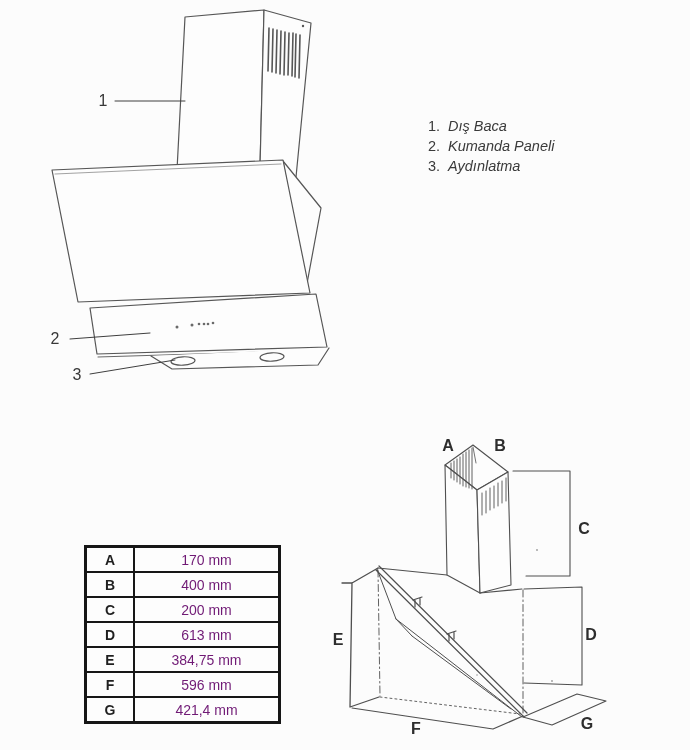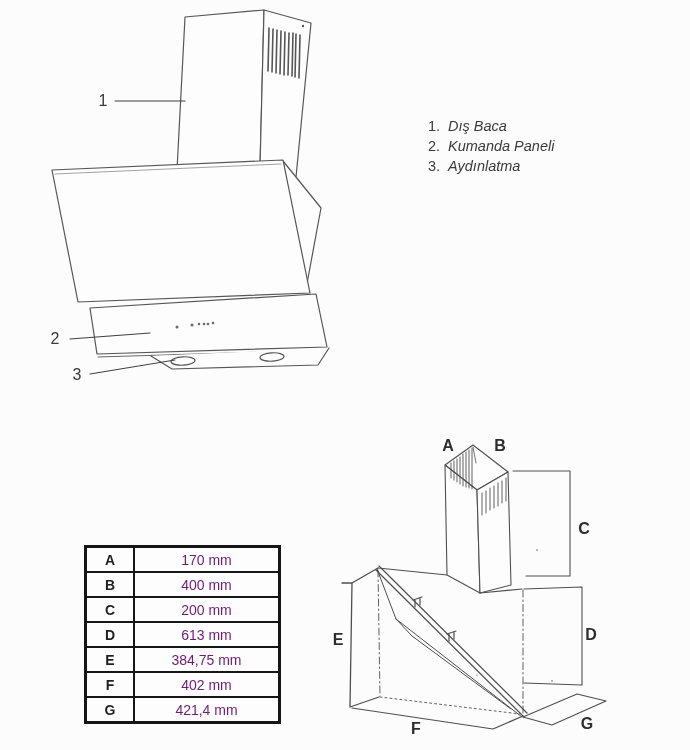--- a/index.html
+++ b/index.html
@@ -106,21 +106,21 @@
         <tr>
           <td class="letter">D</td>
           <td class="value">613 mm</td>
         </tr>
         <tr>
           <td class="letter">E</td>
           <td class="value">384,75 mm</td>
         </tr>
         <tr>
           <td class="letter">F</td>
-          <td class="value">402 mm</td>
+          <td class="value">596 mm</td>
         </tr>
         <tr>
           <td class="letter">G</td>
           <td class="value">421,4 mm</td>
         </tr>
       </tbody>
     </table>
   </div>
 
   <svg style="position:absolute;left:330px;top:430px;" width="360" height="320" viewBox="0 0 360 320">

